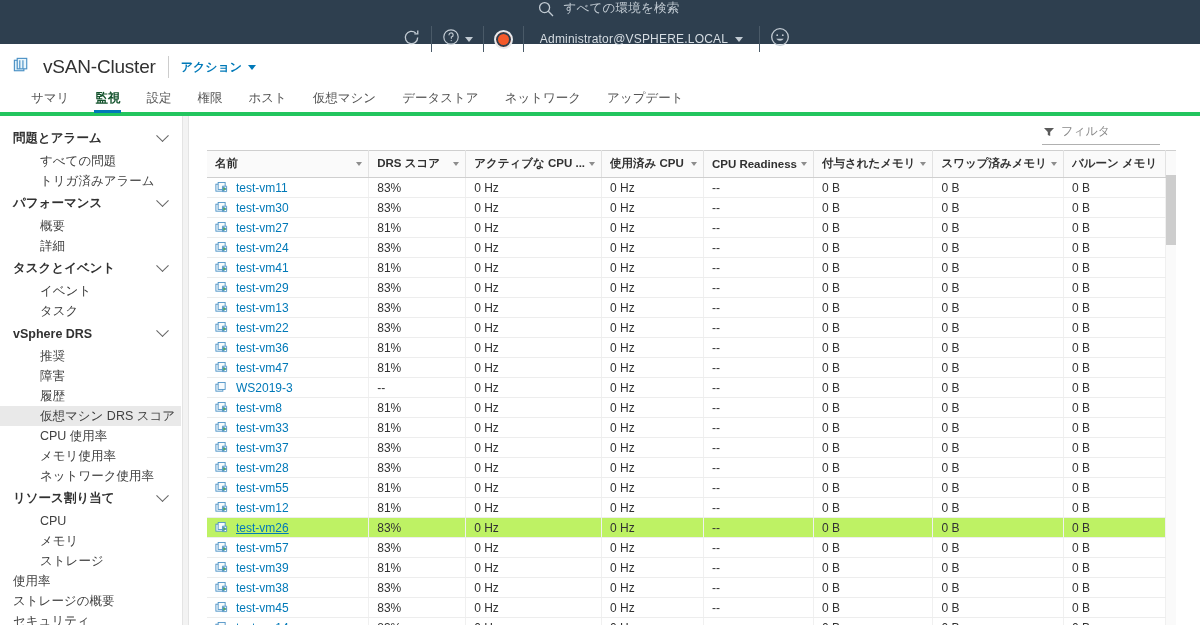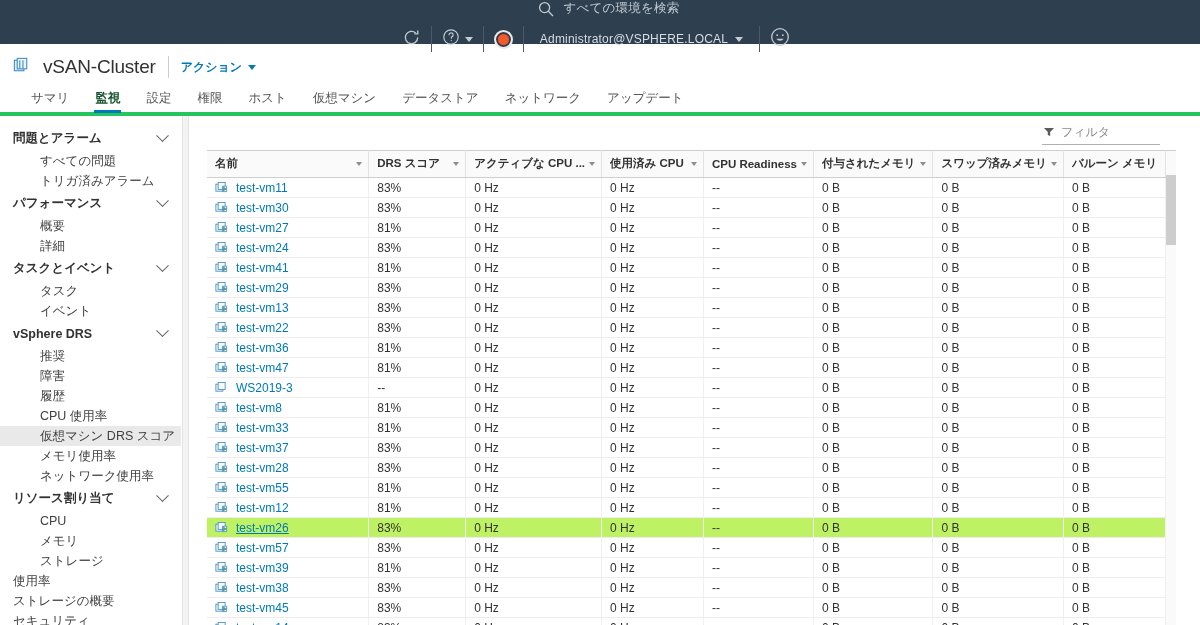--- a/index.html
+++ b/index.html
@@ -90,21 +90,21 @@
     padding-left: 25px;
   }
   .side-item.sub2 { padding-left: 40px; }
   .side-item.root { padding-left: 13px; }
   .side-item.selected { background: #e9e9e9; }
 
   
   .main { flex: 1; background: #fff; position: relative; padding: 0 16px 0 18px; }
 
   .filterbar { height: 34px; display: flex; align-items: center; justify-content: flex-end; padding-right: 24px; }
-  .filterbox { display: flex; align-items: center; gap: 7px; border-bottom: 1px solid #b0b0b0; padding: 2px 2px 3px 2px; width: 118px; }
+  .filterbox { display: flex; align-items: flex-start; gap: 7px; border-bottom: 1px solid #b0b0b0; padding: 2px 2px 3px 2px; width: 118px; }
   .ic-filter { width: 10px; height: 10px; }
   .filter-ph { font-size: 12px; color: #8a8a8a; }
 
   
   .tablewrap { display: flex; }
   .table { flex: 1; border-collapse: collapse; table-layout: fixed; font-size: 12px; }
   .table th {
     background: #fafafa; border-top: 1px solid #cfcfcf; border-bottom: 1px solid #cfcfcf;
     border-right: 1px solid #e2e2e2;
     font-size: 11.5px; font-weight: bold; color: #313131;
@@ -243,43 +243,43 @@
         <span>概要</span>
       </div>
       <div class="side-item sub2">
         <span>詳細</span>
       </div>
       <div class="grp-head">
         <span>タスクとイベント</span>
         <span class="chev"></span>
       </div>
       <div class="side-item sub2">
+        <span>イベント</span>
+      </div>
+      <div class="side-item sub2">
         <span>タスク</span>
-      </div>
-      <div class="side-item sub2">
-        <span>イベント</span>
       </div>
       <div class="grp-head">
         <span>vSphere DRS</span>
         <span class="chev"></span>
       </div>
       <div class="side-item sub2">
         <span>推奨</span>
       </div>
       <div class="side-item sub2">
         <span>障害</span>
       </div>
       <div class="side-item sub2">
         <span>履歴</span>
       </div>
-      <div class="side-item sub2">
-        <span>CPU 使用率</span>
-      </div>
       <div class="side-item sub2 selected">
         <span>仮想マシン DRS スコア</span>
+      </div>
+      <div class="side-item sub2">
+        <span>CPU 使用率</span>
       </div>
       <div class="side-item sub2">
         <span>メモリ使用率</span>
       </div>
       <div class="side-item sub2">
         <span>ネットワーク使用率</span>
       </div>
       <div class="grp-head">
         <span>リソース割り当て</span>
         <span class="chev"></span>

